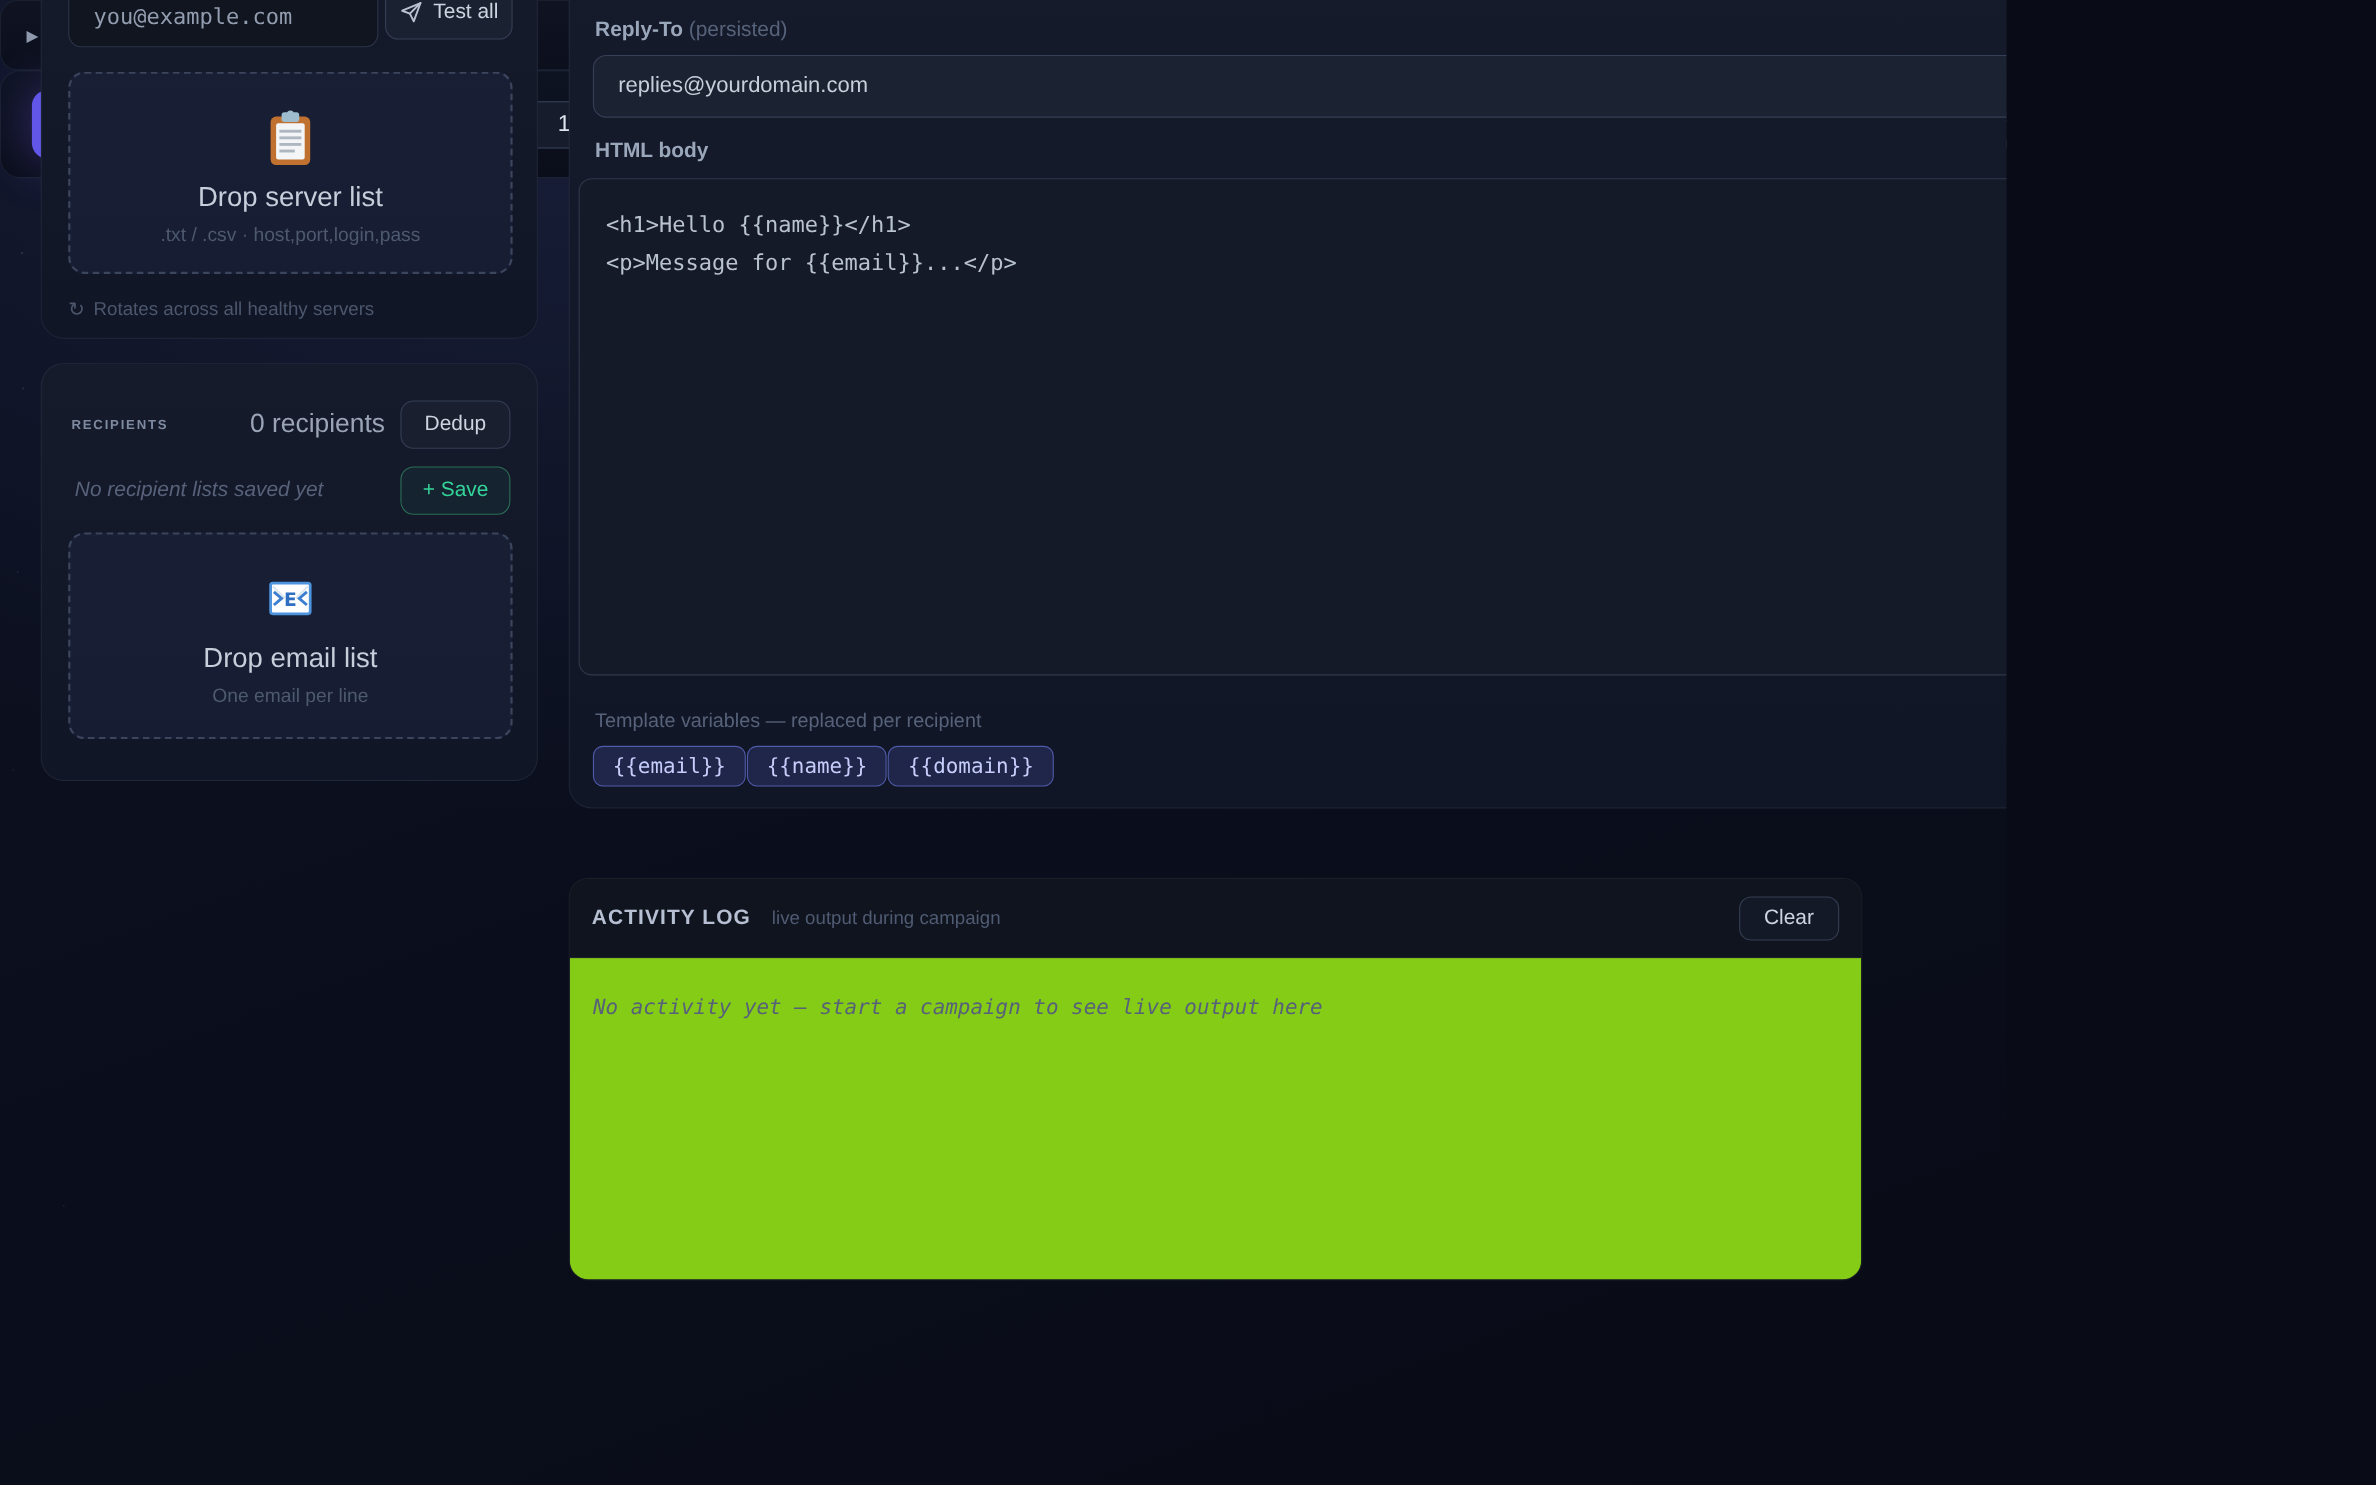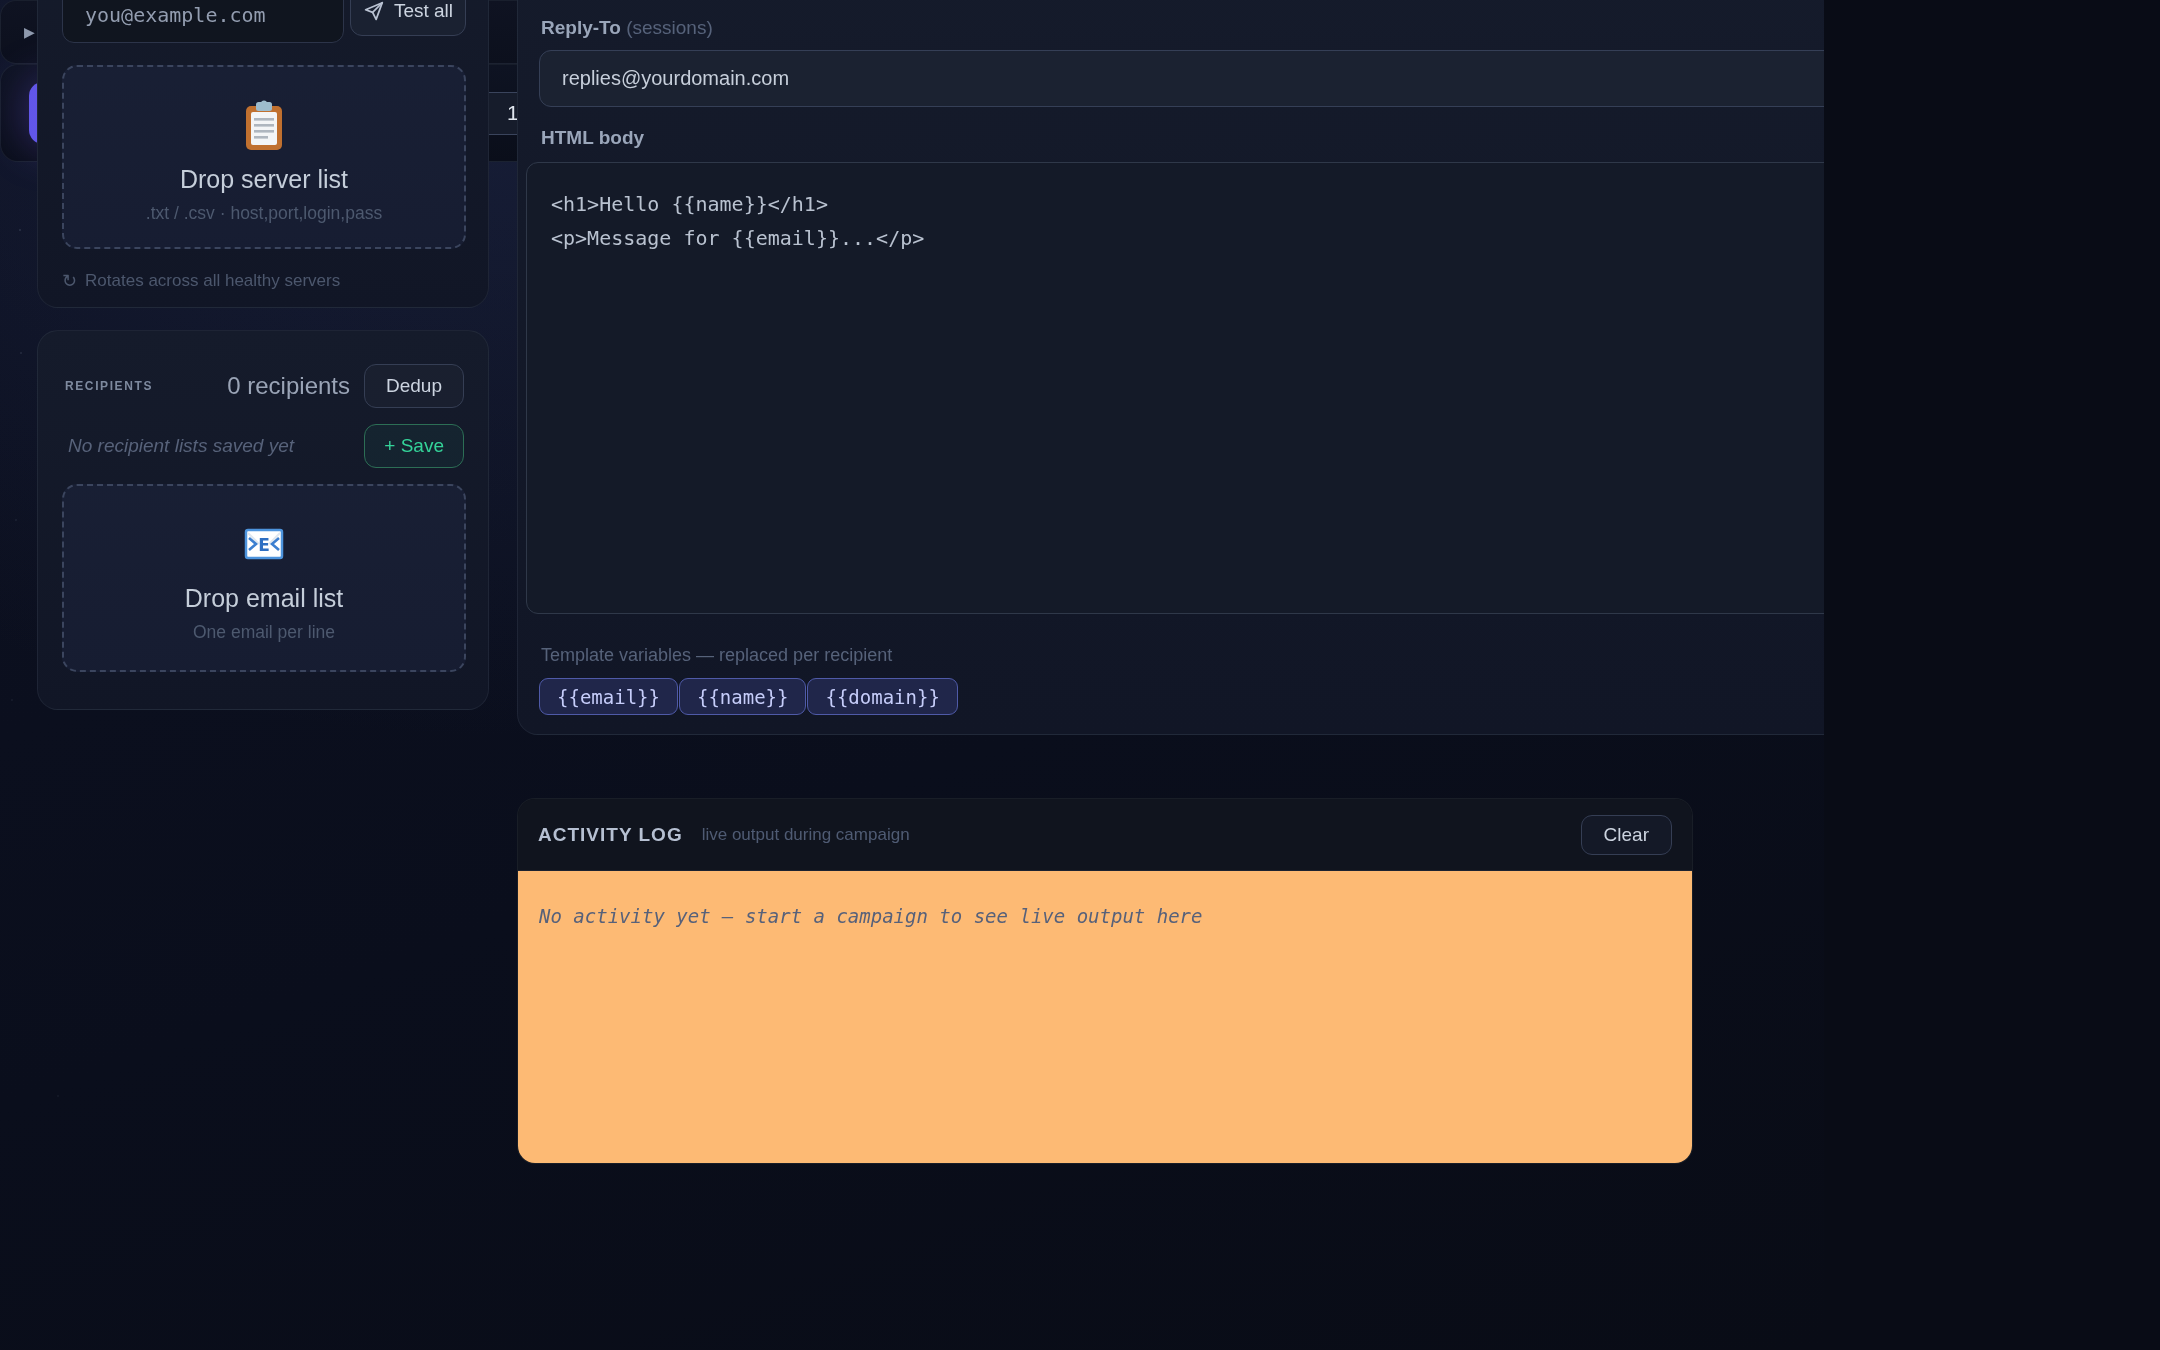--- a/index.html
+++ b/index.html
@@ -95,21 +95,21 @@
   }
 
   
   #activity-card { left:517px; top:798px; width:1176px; height:366px; border-radius:18px;
     background:#0c0f17; overflow:hidden; }
   #activity-header { height:72px; background:#10141e; border-bottom:1px solid #1c2230;
     display:flex; align-items:center; padding:0 20px; }
   #activity-title { font-size:19px; font-weight:bold; letter-spacing:1px; color:#b6c0d2; }
   #activity-subtitle { margin-left:19px; font-size:17px; color:#4f5b73; }
   #clear-btn { margin-left:auto; height:40px; padding:0 22px; border-radius:11px; background:#141927; }
-  #activity-body { height:294px; background:#fdba74; padding:34px 21px; }
+  #activity-body { height:294px; background:#84cc16; padding:34px 21px; }
   #activity-empty { font-style:italic; font-size:19px; color:#57617a; }
 
   
   #history-card { left:40px; top:1154px; width:2088px; height:64px; border-radius:16px;
     background:linear-gradient(180deg,#0f1322,#0c101d); display:flex; align-items:center; padding:0 23px; }
   #history-caret { font-size:14px; color:#8e99ad; cursor:pointer; }
   #history-title { margin-left:14px; font-size:18px; font-weight:bold; letter-spacing:1.2px; color:#93a0b5; }
   #history-subtitle { margin-left:19px; font-size:17px; color:#4c5870; }
   #refresh-btn { margin-left:auto; height:40px; padding:0 21px; border-radius:20px; color:#b4bfcf; background:rgba(255,255,255,.03); }
 
@@ -206,21 +206,21 @@
         </svg>
       </span>
       <div class="dz-title">Drop email list</div>
       <div class="dz-hint">One email per line</div>
     </div>
   </section>
 
   <section class="card" id="compose-card">
     <div class="field-label" id="replyto-label">
       <span>Reply-To</span>
-      <span class="label-muted">(sessions)</span>
+      <span class="label-muted">(persisted)</span>
     </div>
     <input class="tb" id="replyto-input" value="replies@yourdomain.com" style="">
 
     <div class="field-label" id="htmlbody-label">HTML body</div>
     <div id="body-wrap">
       <textarea id="body-textarea" spellcheck="false" style="">&lt;h1&gt;Hello {{name}}&lt;/h1&gt;
 &lt;p&gt;Message for {{email}}...&lt;/p&gt;</textarea>
       <div id="body-grip"></div>
     </div>
 

